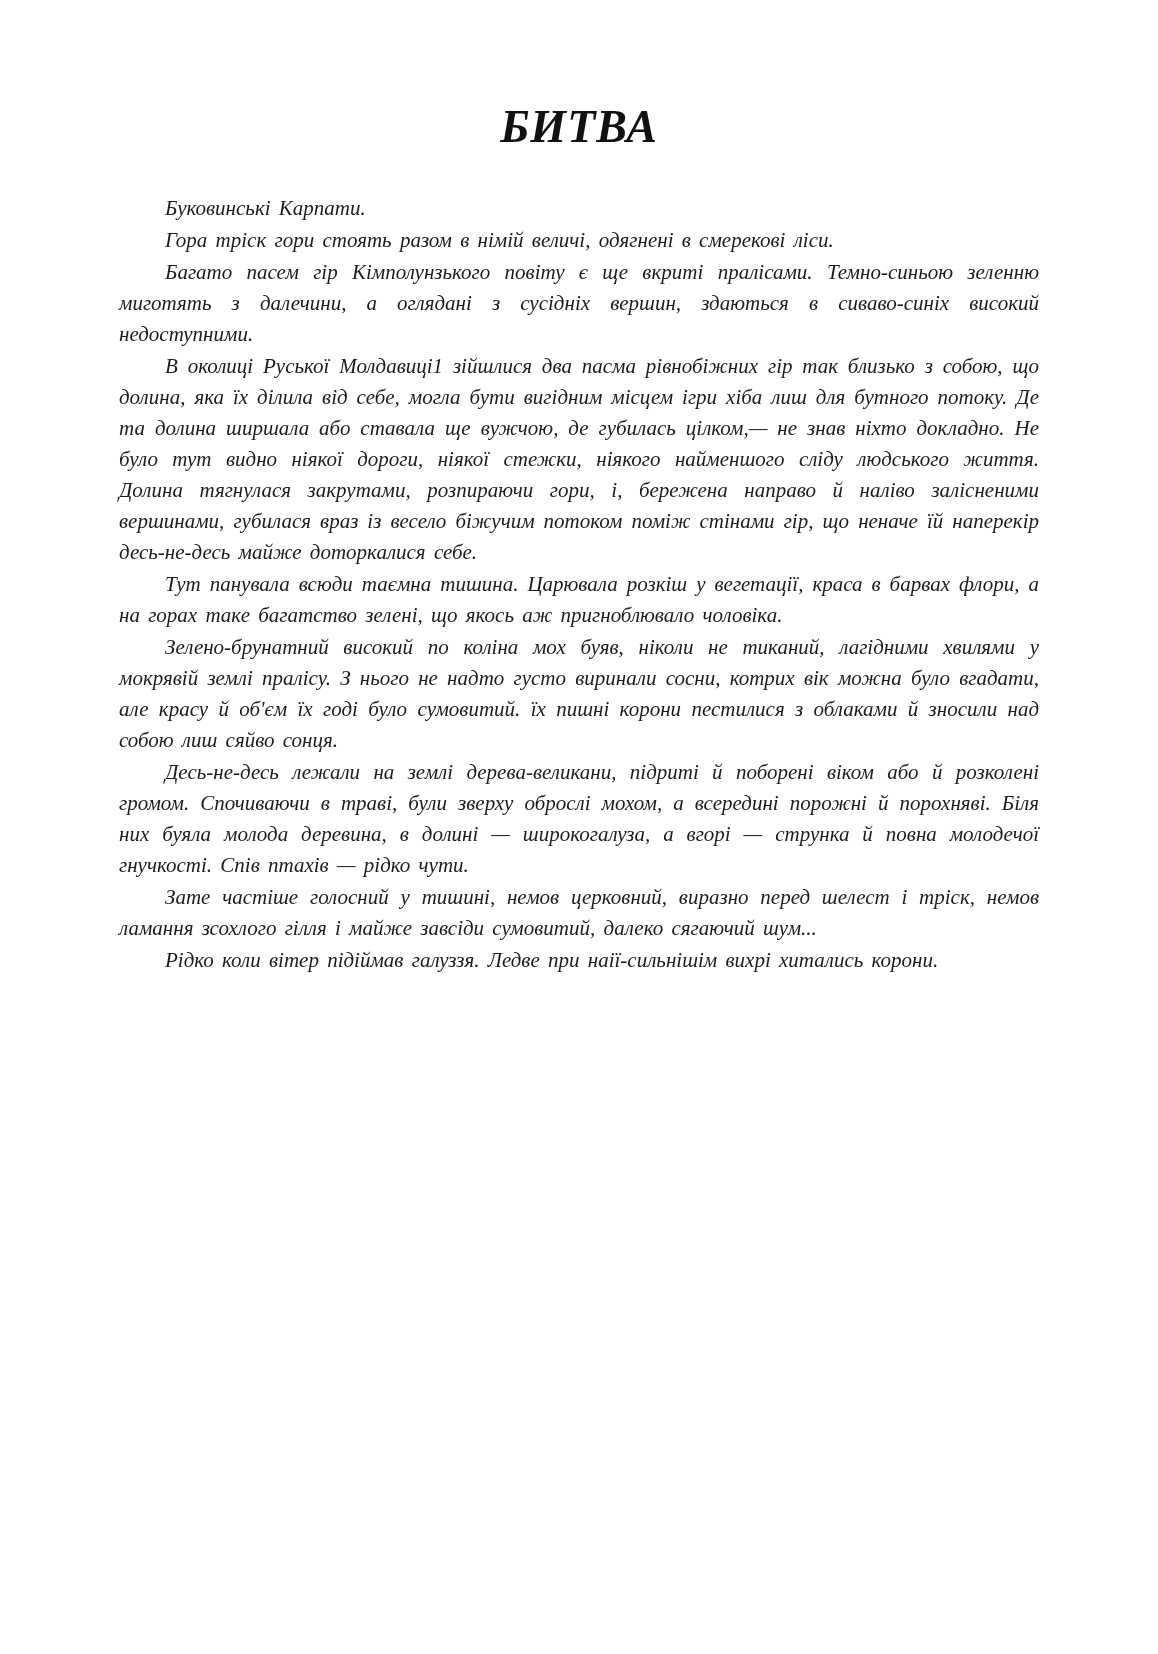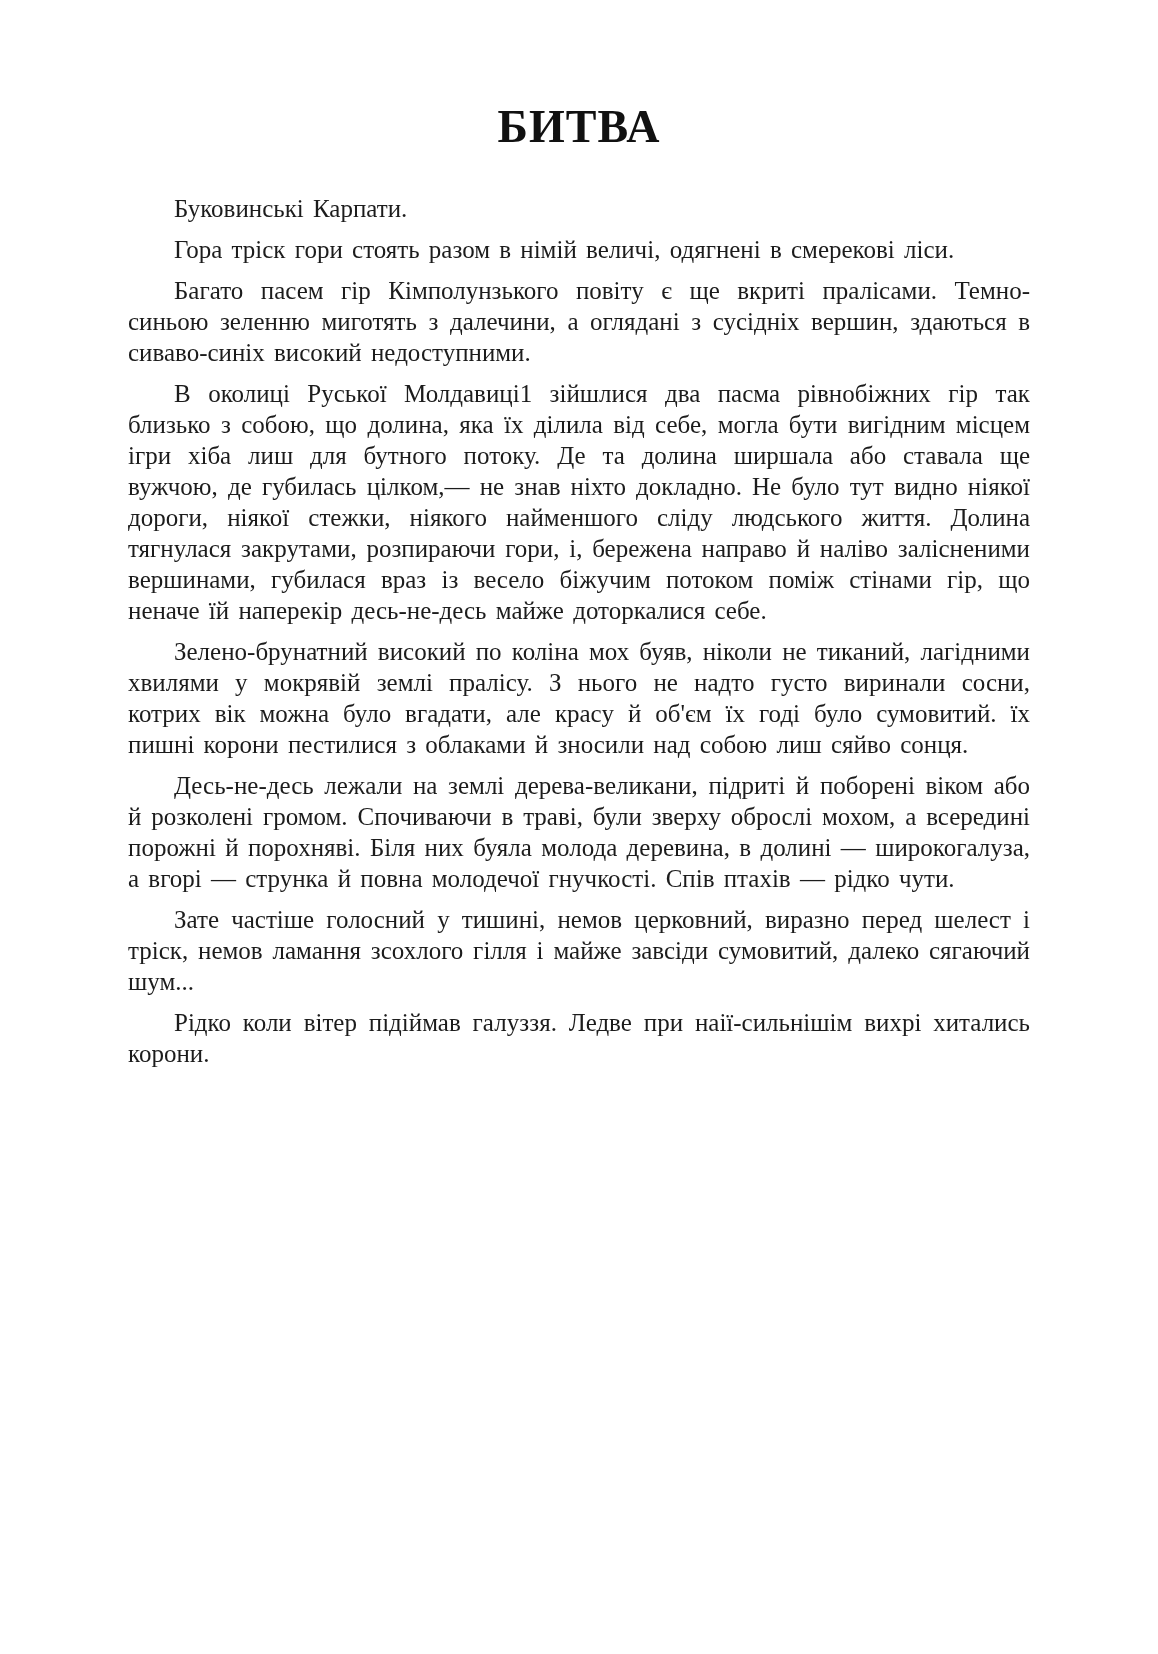--- a/index.html
+++ b/index.html
@@ -13,47 +13,49 @@
     font-family: "Liberation Serif", "DejaVu Serif", serif;
     color: #1c1c1c;
     -webkit-font-smoothing: antialiased;
   }
   .page {
     box-sizing: border-box;
     width: 1158px;
     min-height: 1654px;
     padding: 100px 118px 120px 118px;
     background: #ffffff;
+    font-style: italic;
   }
   h1.doc-title {
     margin: 0 0 40px 0;
     text-align: center;
     font-size: 46px;
     font-weight: 700;
     letter-spacing: 1px;
     color: #111111;
   }
   .doc-body p {
-    margin: 10px;
-    font-size: 25px;
+    margin: 1px;
+    font-size: 21px;
     line-height: 31px;
     text-align: justify;
     text-indent: 46px;
     word-spacing: 3px;
     color: #1c1c1c;
   }
 </style>
 </head>
 <body>
 
 <main class="page">
   <h1 class="doc-title">БИТВА</h1>
   <section class="doc-body">
     <p>Буковинські Карпати.</p>
     <p>Гора тріск гори стоять разом в німій величі, одягнені в смерекові ліси.</p>
     <p>Багато пасем гір Кімполунзького повіту є ще вкриті пралісами. Темно-синьою зеленню миготять з далечини, а оглядані з сусідніх вершин, здаються в сиваво-синіх високий недоступними.</p>
     <p>В околиці Руської Молдавиці1 зійшлися два пасма рівнобіжних гір так близько з собою, що долина, яка їх ділила від себе, могла бути вигідним місцем ігри хіба лиш для бутного потоку. Де та долина ширшала або ставала ще вужчою, де губилась цілком,— не знав ніхто докладно. Не було тут видно ніякої дороги, ніякої стежки, ніякого найменшого сліду людського життя. Долина тягнулася закрутами, розпираючи гори, і, бережена направо й наліво залісненими вершинами, губилася враз із весело біжучим потоком поміж стінами гір, що неначе їй наперекір десь-не-десь майже доторкалися себе.</p>
+    <p>Тут панувала всюди таємна тишина. Царювала розкіш у вегетації, краса в барвах флори, а на горах таке багатство зелені, що якось аж пригноблювало чоловіка.</p>
     <p>Зелено-брунатний високий по коліна мох буяв, ніколи не тиканий, лагідними хвилями у мокрявій землі пралісу. З нього не надто густо виринали сосни, котрих вік можна було вгадати, але красу й об'єм їх годі було сумовитий. їх пишні корони пестилися з облаками й зносили над собою лиш сяйво сонця.</p>
     <p>Десь-не-десь лежали на землі дерева-великани, підриті й поборені віком або й розколені громом. Спочиваючи в траві, були зверху оброслі мохом, а всередині порожні й порохняві. Біля них буяла молода деревина, в долині — широкогалуза, а вгорі — струнка й повна молодечої гнучкості. Спів птахів — рідко чути.</p>
     <p>Зате частіше голосний у тишині, немов церковний, виразно перед шелест і тріск, немов ламання зсохлого гілля і майже завсіди сумовитий, далеко сягаючий шум...</p>
     <p>Рідко коли вітер підіймав галуззя. Ледве при наії-сильнішім вихрі хитались корони.</p>
   </section>
 </main>
 
 </body></html>

